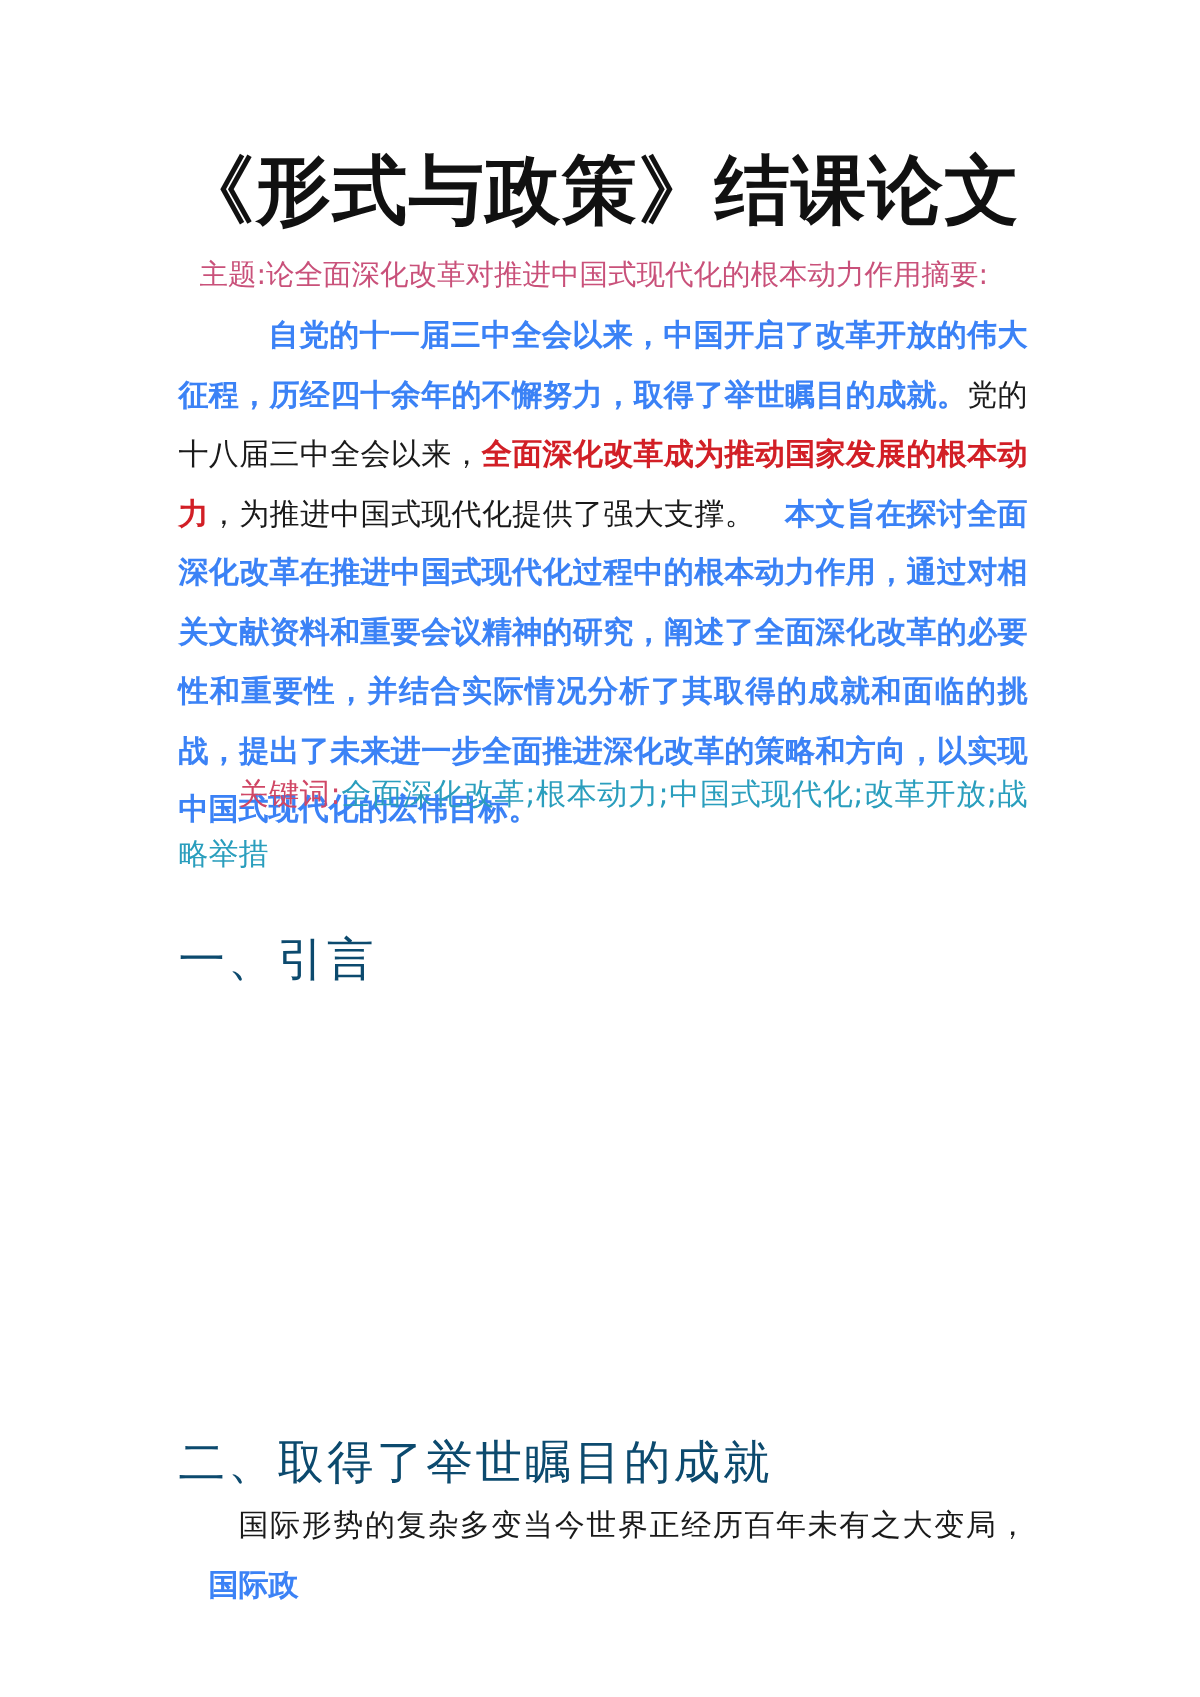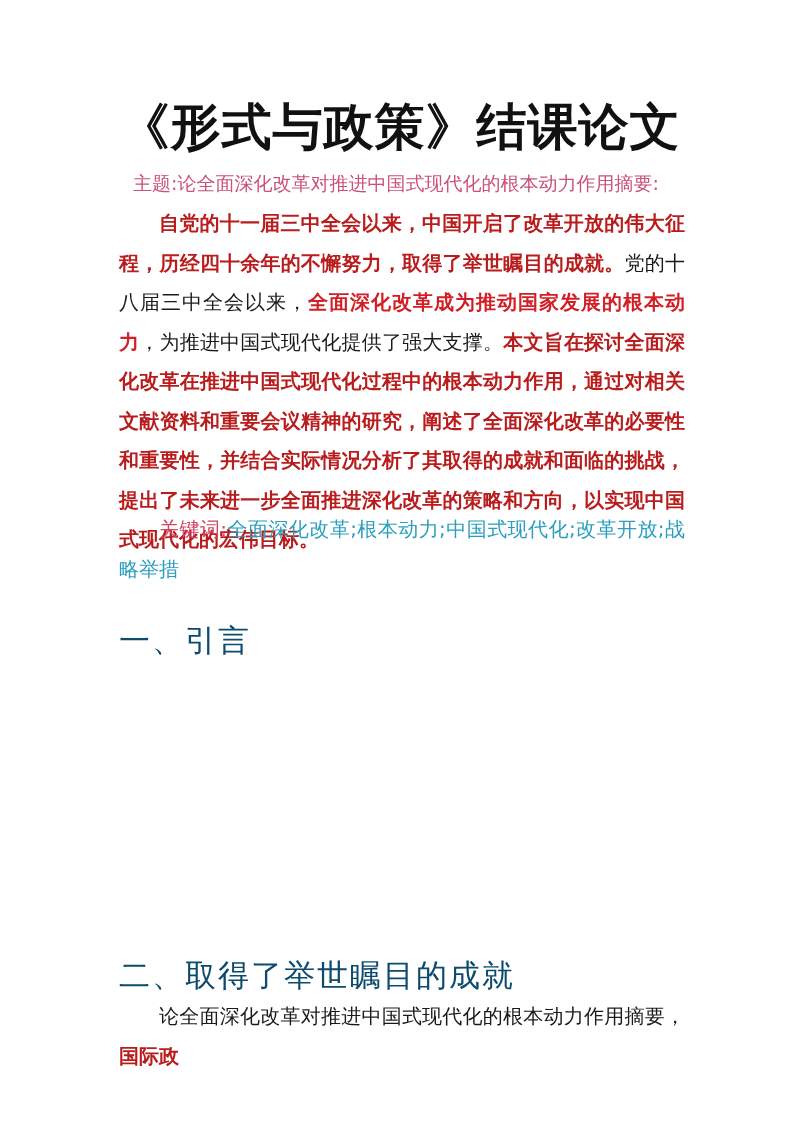--- a/index.html
+++ b/index.html
@@ -48,21 +48,21 @@
     .para {
       position: absolute;
       left: 119px;
       width: 566px;
       font-size: 20px;
       line-height: 39.5px;
       margin: 0;
       text-align: justify;
       text-indent: 40px;
     }
-    .teal { color: #b91c1c; font-family: "DejaVu Sans", "Liberation Sans", sans-serif; font-weight: bold; }
+    .teal { color: #3b82f6; font-family: "DejaVu Sans", "Liberation Sans", sans-serif; font-weight: bold; margin-left: 20px; }
     .teal-plain { color: #2a9ebd; font-family: "DejaVu Sans", "Liberation Sans", sans-serif; }
     .red { color: #d21f26; font-family: "DejaVu Sans", "Liberation Sans", sans-serif; font-weight: bold; }
     .pink { color: #d04766; font-family: "DejaVu Sans", "Liberation Sans", sans-serif; }
     .black { color: #1a1a1a; }
     .section-heading {
       position: absolute;
       left: 119px;
       font-size: 31px;
       line-height: 40px;
       color: #0c4a6e;
@@ -83,15 +83,15 @@
 
   <p class="para" style="top:204px;"><span class="teal">自党的十一届三中全会以来，中国开启了改革开放的伟大征程，历经四十余年的不懈努力，取得了举世瞩目的成就。</span><span class="black">党的十八届三中全会以来，</span><span class="red">全面深化改革成为推动国家发展的根本动力</span><span class="black">，为推进中国式现代化提供了强大支撑。</span><span class="teal">本文旨在探讨全面深化改革在推进中国式现代化过程中的根本动力作用，通过对相关文献资料和重要会议精神的研究，阐述了全面深化改革的必要性和重要性，并结合实际情况分析了其取得的成就和面临的挑战，提出了未来进一步全面推进深化改革的策略和方向，以实现中国式现代化的宏伟目标。</span></p>
 
   <p class="para" style="top:510px; font-weight:normal;"><span class="pink">关键词:</span><span class="teal-plain">全面深化改革;根本动力;中国式现代化;改革开放;战略举措</span></p>
 
   <h2 class="section-heading" style="top:620px;">一、引言</h2>
 
 
   <h2 class="section-heading" style="top:955px;">二、取得了举世瞩目的成就</h2>
 
-  <p class="para" style="top:997px;"><span class="black">论全面深化改革对推进中国式现代化的根本动力作用摘要，</span><span class="teal">国际政</span></p>
+  <p class="para" style="top:997px;"><span class="black">国际形势的复杂多变当今世界正经历百年未有之大变局，</span><span class="teal">国际政</span></p>
 
 </div>
 
 </body></html>

